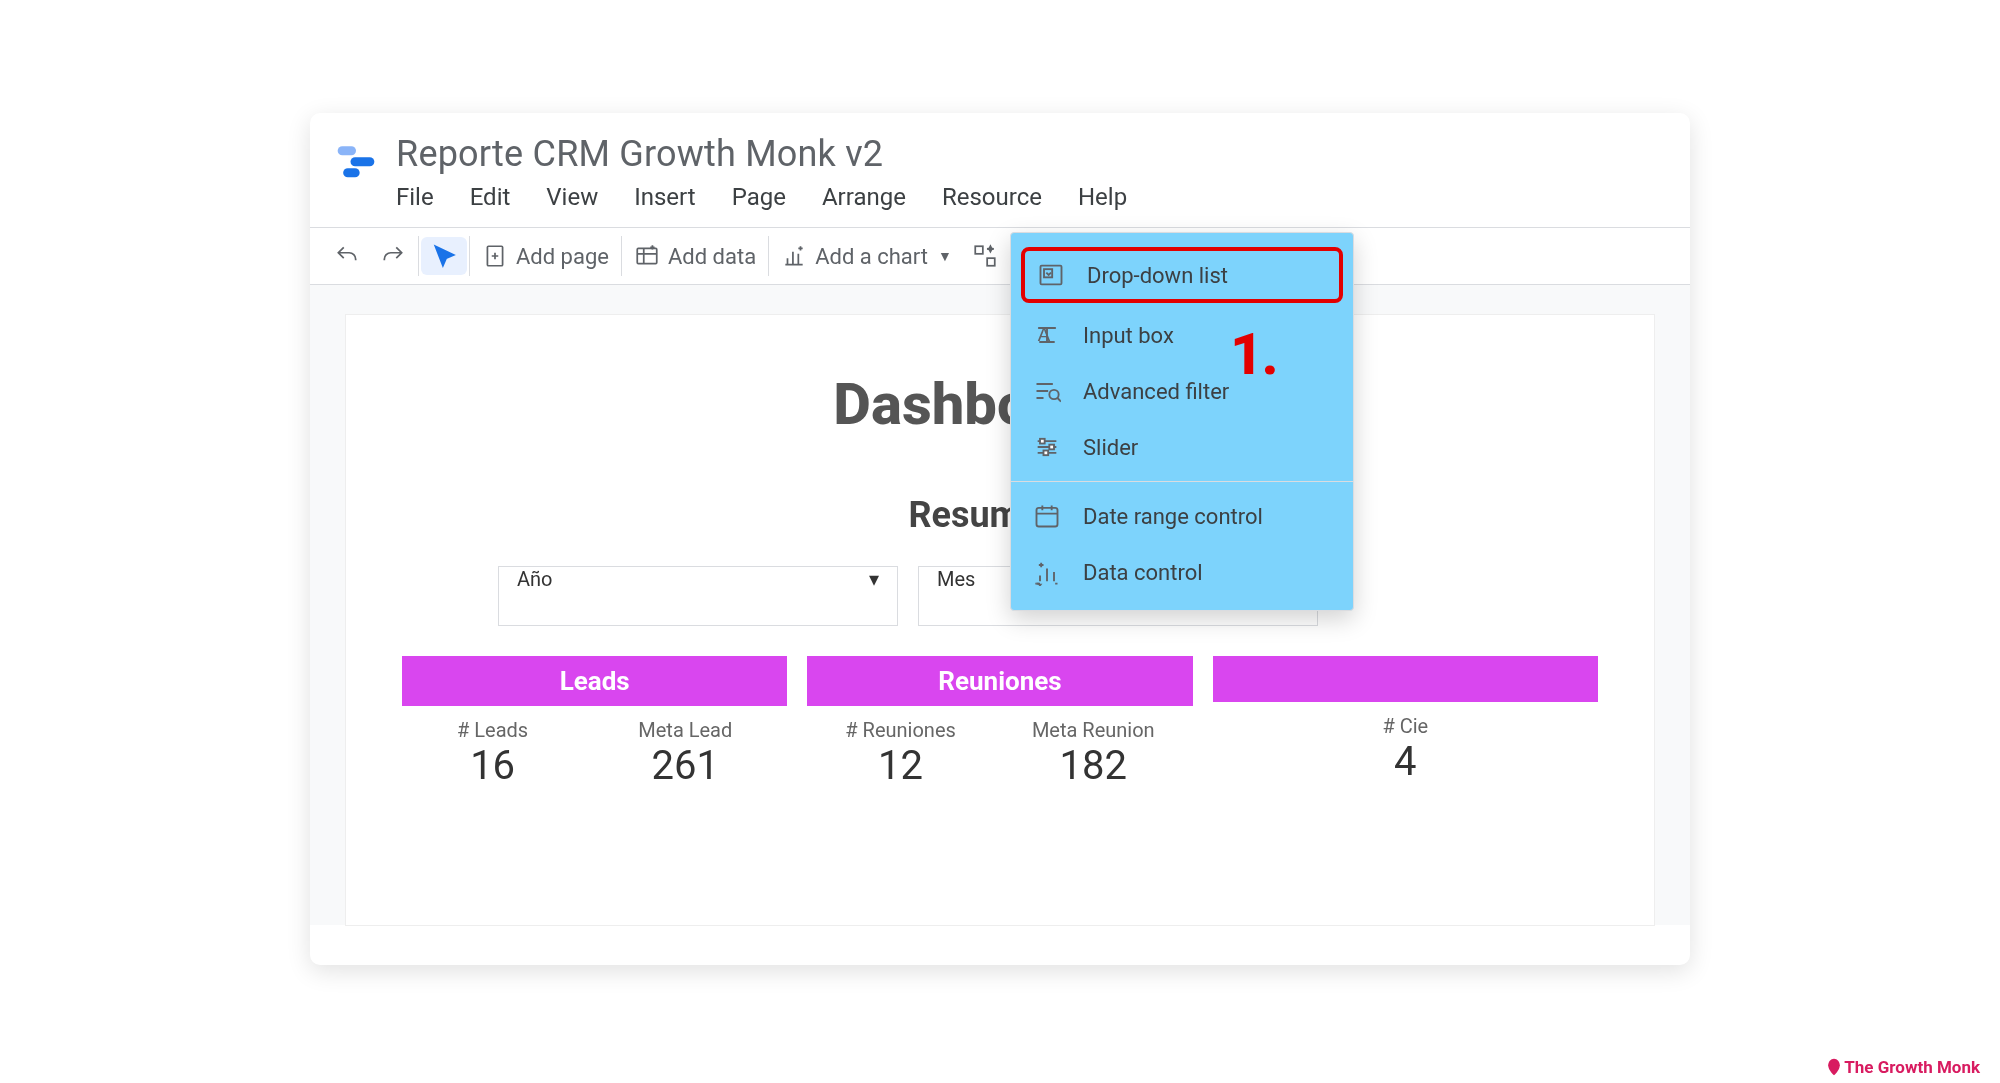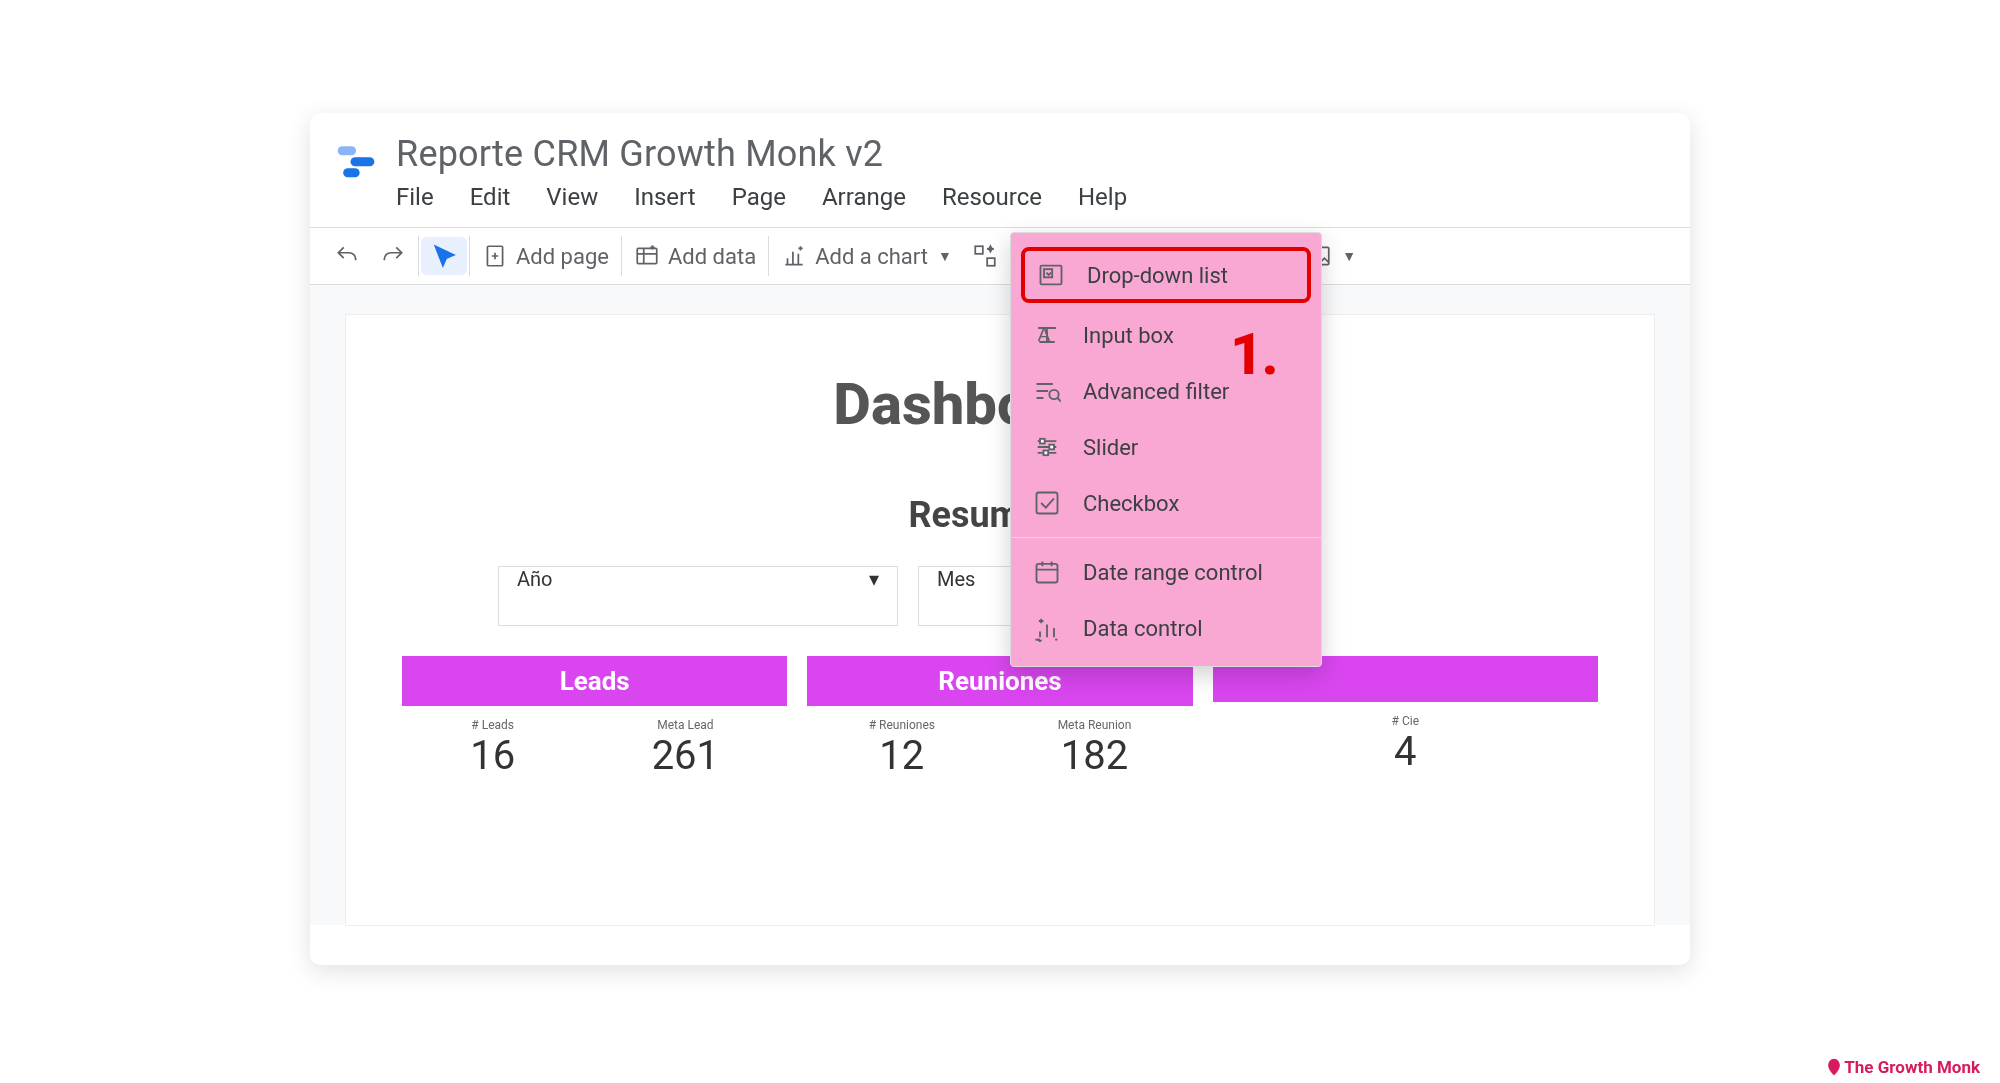--- a/index.html
+++ b/index.html
@@ -31,25 +31,25 @@
   .page-inner { padding:30px 56px 0 56px; text-align:center; }
   .page h1 { font-weight:800; font-size:58px; margin:25px 0 56px; color:#555; }
   .page .section-title { font-weight:700; font-size:36px; color:#444; margin-bottom:30px; }
 
   .filters { display:flex; gap:20px; justify-content:flex-start; padding-left:96px; }
   .filter { width:400px; height:60px; border:1px solid var(--divider); display:flex; align-items:flex-start; justify-content:space-between; padding:0 18px; font-size:20px; color:#333; cursor:pointer; }
   .cards { display:flex; gap:20px; padding:30px 0 0 0; }
   .card { flex:1; }
   .card-head { background:#d946ef; color:#fff; font-weight:700; font-size:26px; padding:10px 0; }
   .card-row { display:flex; justify-content:space-around; padding-top:12px; }
-  .metric small { display:block; font-size:12px; color:#666; }
+  .metric small { display:block; font-size:20px; color:#666; }
   .metric strong { font-size:40px; font-weight:400; color:#333; }
 
   
-  .menu { position:absolute; left:1010px; top:232px; width:312px; background:#f9a8d4; border:1px solid var(--divider); border-radius:4px; box-shadow:0 8px 24px rgba(0,0,0,.18); padding:10px 0; }
+  .menu { position:absolute; left:1010px; top:232px; width:344px; background:#7dd3fc; border:1px solid var(--divider); border-radius:4px; box-shadow:0 8px 24px rgba(0,0,0,.18); padding:10px 0; }
   .menu .mi { display:flex; align-items:center; gap:22px; padding:14px 22px; font-size:22px; color:var(--grey-800); cursor:pointer; }
   .menu .mi svg { width:28px; height:28px; stroke:var(--grey-600); fill:none; stroke-width:1.6; }
   .menu .msep { height:1px; background:var(--divider); margin:6px 0; }
   .menu .mi.highlight { border:4px solid #e30000; border-radius:8px; margin:4px 10px; padding:10px 12px; }
 
   
   .anno-1 { position:absolute; left:1230px; top:320px; font-size:58px; font-weight:800; color:#e30000; letter-spacing:-2px; }
   .footer-brand { position:absolute; right:20px; bottom:6px; font-size:17px; font-weight:700; color:#d81b60; display:flex; align-items:center; }
   .footer-brand svg { width:20px; height:20px; fill:#d81b60; }
 </style>
@@ -229,27 +229,20 @@
   </div>
   <div class="mi">
     <svg viewBox="0 0 24 24">
         <path d="M4 7h16M4 12h16M4 17h16"></path>
         <rect x="6" y="5" width="4" height="4" fill="#fff"></rect>
         <rect x="14" y="10" width="4" height="4" fill="#fff"></rect>
         <rect x="9" y="15" width="4" height="4" fill="#fff"></rect>
       </svg>
     <span>Slider</span>
   </div>
-  <div class="mi">
-    <svg viewBox="0 0 24 24">
-        <rect x="3" y="3" width="18" height="18" rx="2"></rect>
-        <path d="M7 12l4 4 7-8"></path>
-      </svg>
-    <span>Checkbox</span>
-  </div>
   <div class="msep"></div>
   <div class="mi">
     <svg viewBox="0 0 24 24">
         <rect x="3" y="5" width="18" height="16" rx="2"></rect>
         <path d="M3 10h18M8 3v4M16 3v4"></path>
       </svg>
     <span>Date range control</span>
   </div>
   <div class="mi">
     <svg viewBox="0 0 24 24">

